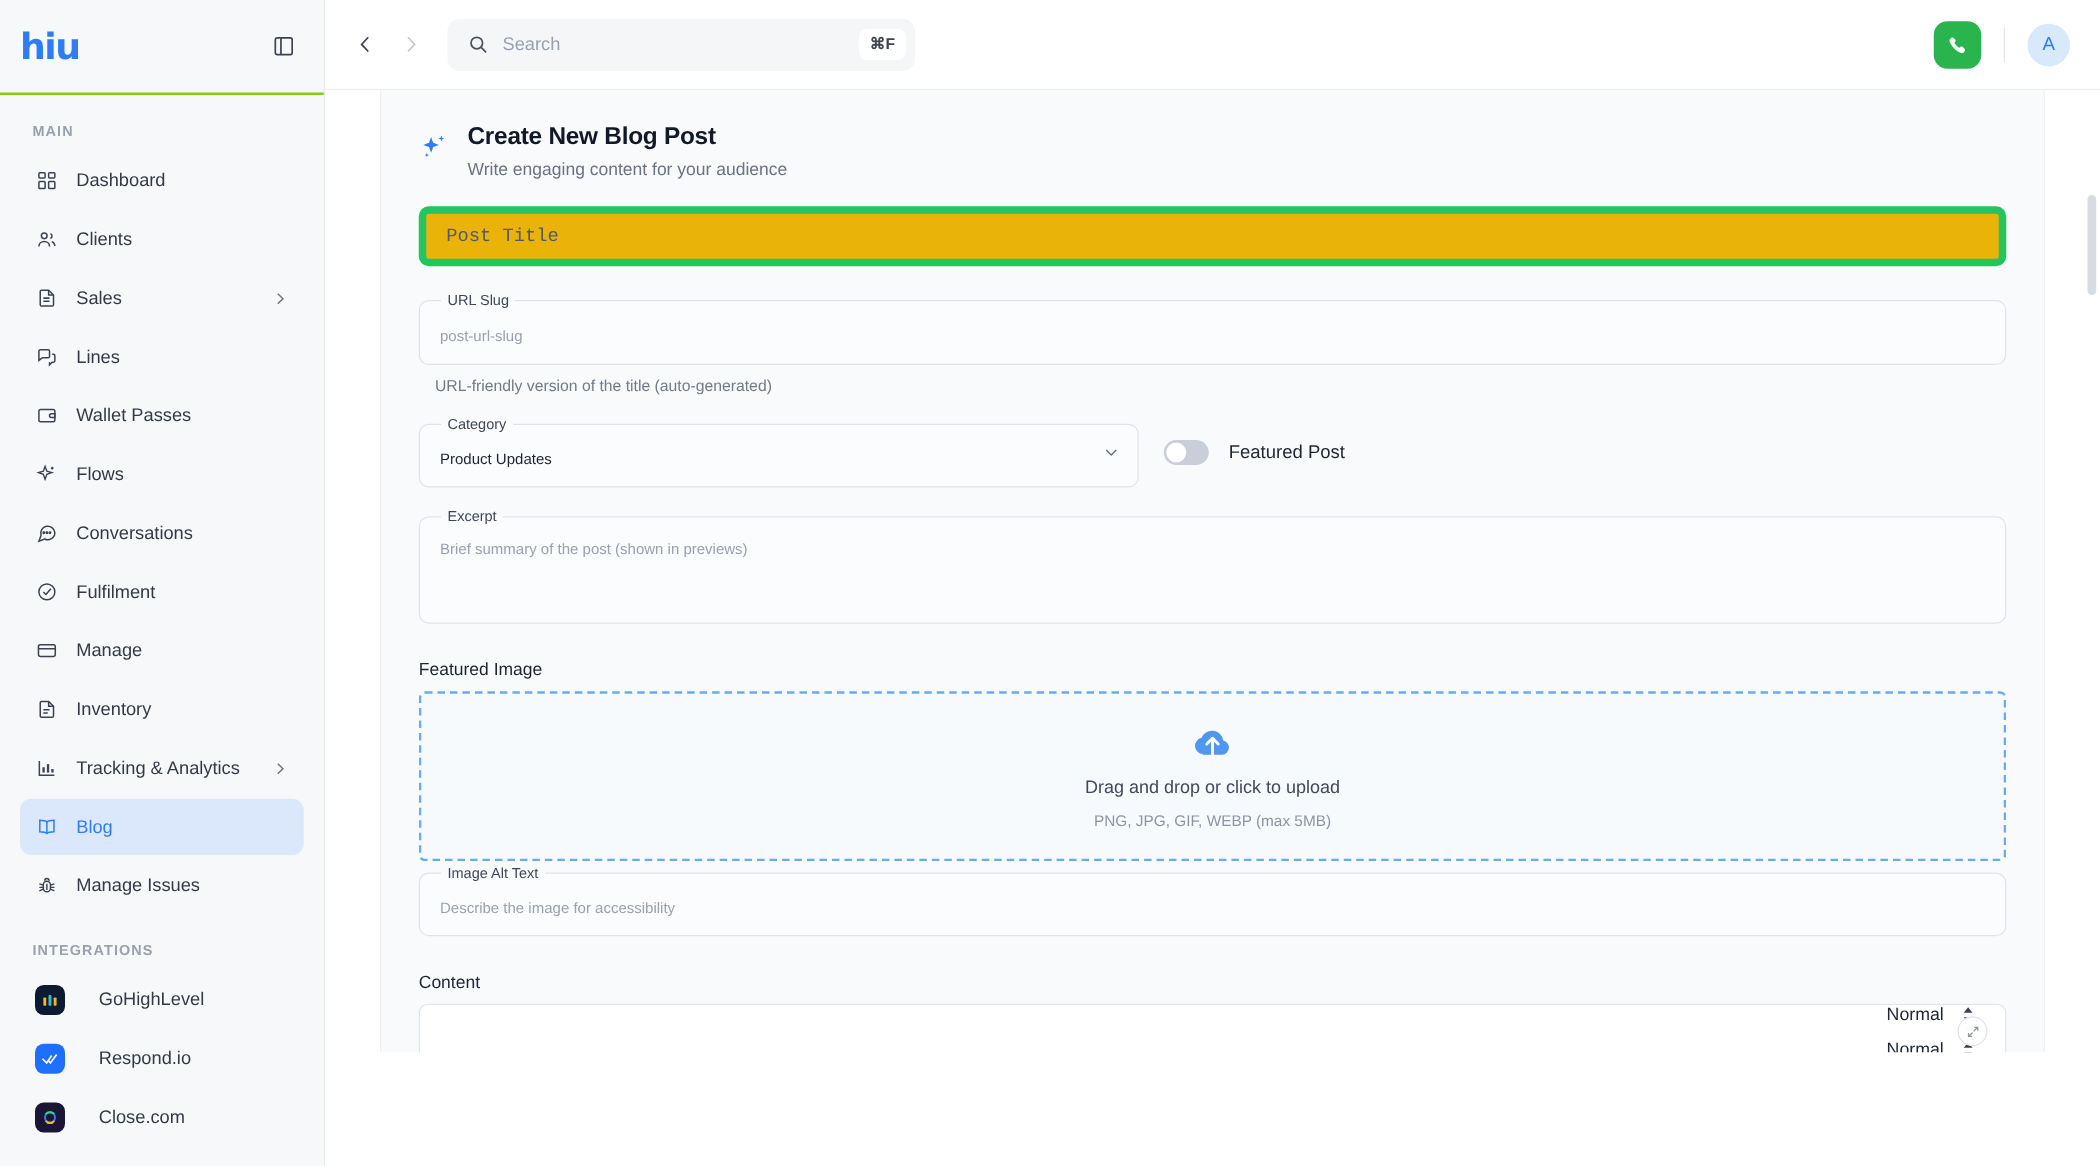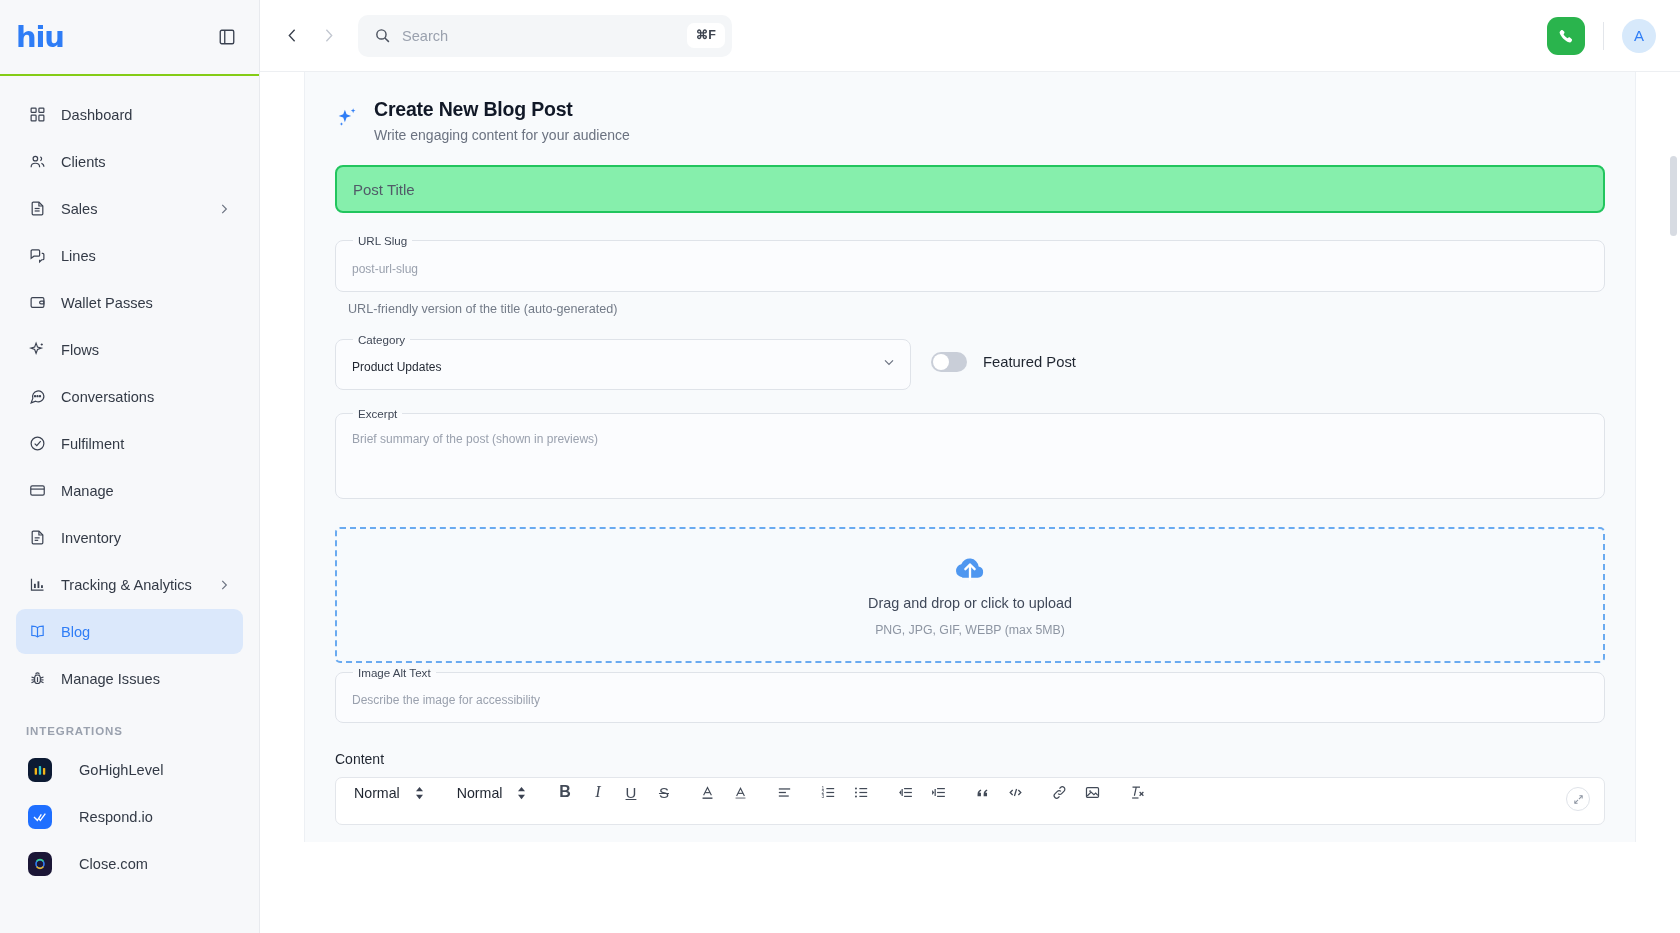--- a/index.html
+++ b/index.html
@@ -222,27 +222,27 @@
   .page-sub {
     font-size: 14px;
     color: #6b7280;
     margin-top: 6px;
   }
 
   .field { position: relative; margin-bottom: 0; }
   .plain-input {
     width: 100%;
     height: 48px;
-    border: 2px solid #22c55e;
+    border: 6px solid #22c55e;
     border-radius: 8px;
-    background: #86efac;
+    background: #eab308;
     font-size: 15px;
     color: #4b5563;
     padding: 0 16px;
-    font-family: Liberation Sans, sans-serif;
+    font-family: Liberation Mono, monospace;
     outline: none;
   }
   .plain-input::placeholder { color: #515a68; }
 
   fieldset.ff {
     border: 1px solid #dfe3e9;
     border-radius: 8px;
     padding: 0 14px 0 14px;
     background: #fbfcfe;
     margin: 0;
@@ -321,25 +321,26 @@
 
   
   .editor {
     border: 1px solid #e3e6eb;
     border-radius: 7px;
     background: #ffffff;
     margin-top: 0;
   }
   .toolbar {
     display: flex;
-    align-items: flex-start;
-    gap: 0;
+    align-items: flex-end;
+    gap: 12px;
     height: 46px;
     padding: 0 14px;
     position: relative;
+    flex-direction: column;
   }
   .tb-select {
     display: flex;
     align-items: center;
     gap: 14px;
     font-size: 14.2px;
     color: #1f2530;
     padding: 0 10px 0 4px;
     cursor: pointer;
     height: 30px;
@@ -387,20 +388,21 @@
       <div class="logo">hiu</div>
       <div class="panel-toggle">
         <svg width="18" height="18" viewBox="0 0 24 24" fill="none" stroke="currentColor" stroke-width="1.8">
           <rect x="3" y="3" width="18" height="18" rx="2"></rect>
             <line x1="9" y1="3" x2="9" y2="21"></line>
         </svg>
       </div>
     </div>
 
     <div class="sb-scroll">
+      <div class="sb-section">MAIN</div>
 
       <div class="nav-item">
         <span class="ico">
           <svg width="17" height="17" viewBox="0 0 24 24" fill="none" stroke="currentColor" stroke-width="1.7">
             <rect x="3" y="3" width="7" height="6" rx="1"></rect>
               <rect x="14" y="3" width="7" height="6" rx="1"></rect>
             <rect x="3" y="13" width="7" height="8" rx="1"></rect>
               <rect x="14" y="13" width="7" height="8" rx="1"></rect>
           </svg>
         </span>
@@ -687,20 +689,21 @@
           <div class="field">
             <fieldset class="ff">
               <legend>Excerpt</legend>
               <div class="ff-body tall">Brief summary of the post (shown in previews)</div>
             </fieldset>
           </div>
 
           <div class="sp" style="height:28px"></div>
 
           <div>
+            <div class="section-label">Featured Image</div>
             <div class="dropzone">
               <span class="dz-icon">
                 <svg width="34" height="30" viewBox="0 0 24 22" fill="currentColor">
                   <path d="M6.3 18.5A4.8 4.8 0 015.6 9a6.6 6.6 0 0112.7 1.6 4.2 4.2 0 01-.6 8.3H6.3z"></path>
                   <path d="M12 20.5V9.5" stroke="#ffffff" stroke-width="1.7" fill="none" stroke-linecap="round"></path>
                   <path d="M8.6 12.6L12 9.2l3.4 3.4" stroke="#ffffff" stroke-width="1.7" fill="none" stroke-linecap="round" stroke-linejoin="round"></path>
                 </svg>
               </span>
               <div class="dz-main">Drag and drop or click to upload</div>
               <div class="dz-sub">PNG, JPG, GIF, WEBP (max 5MB)</div>

